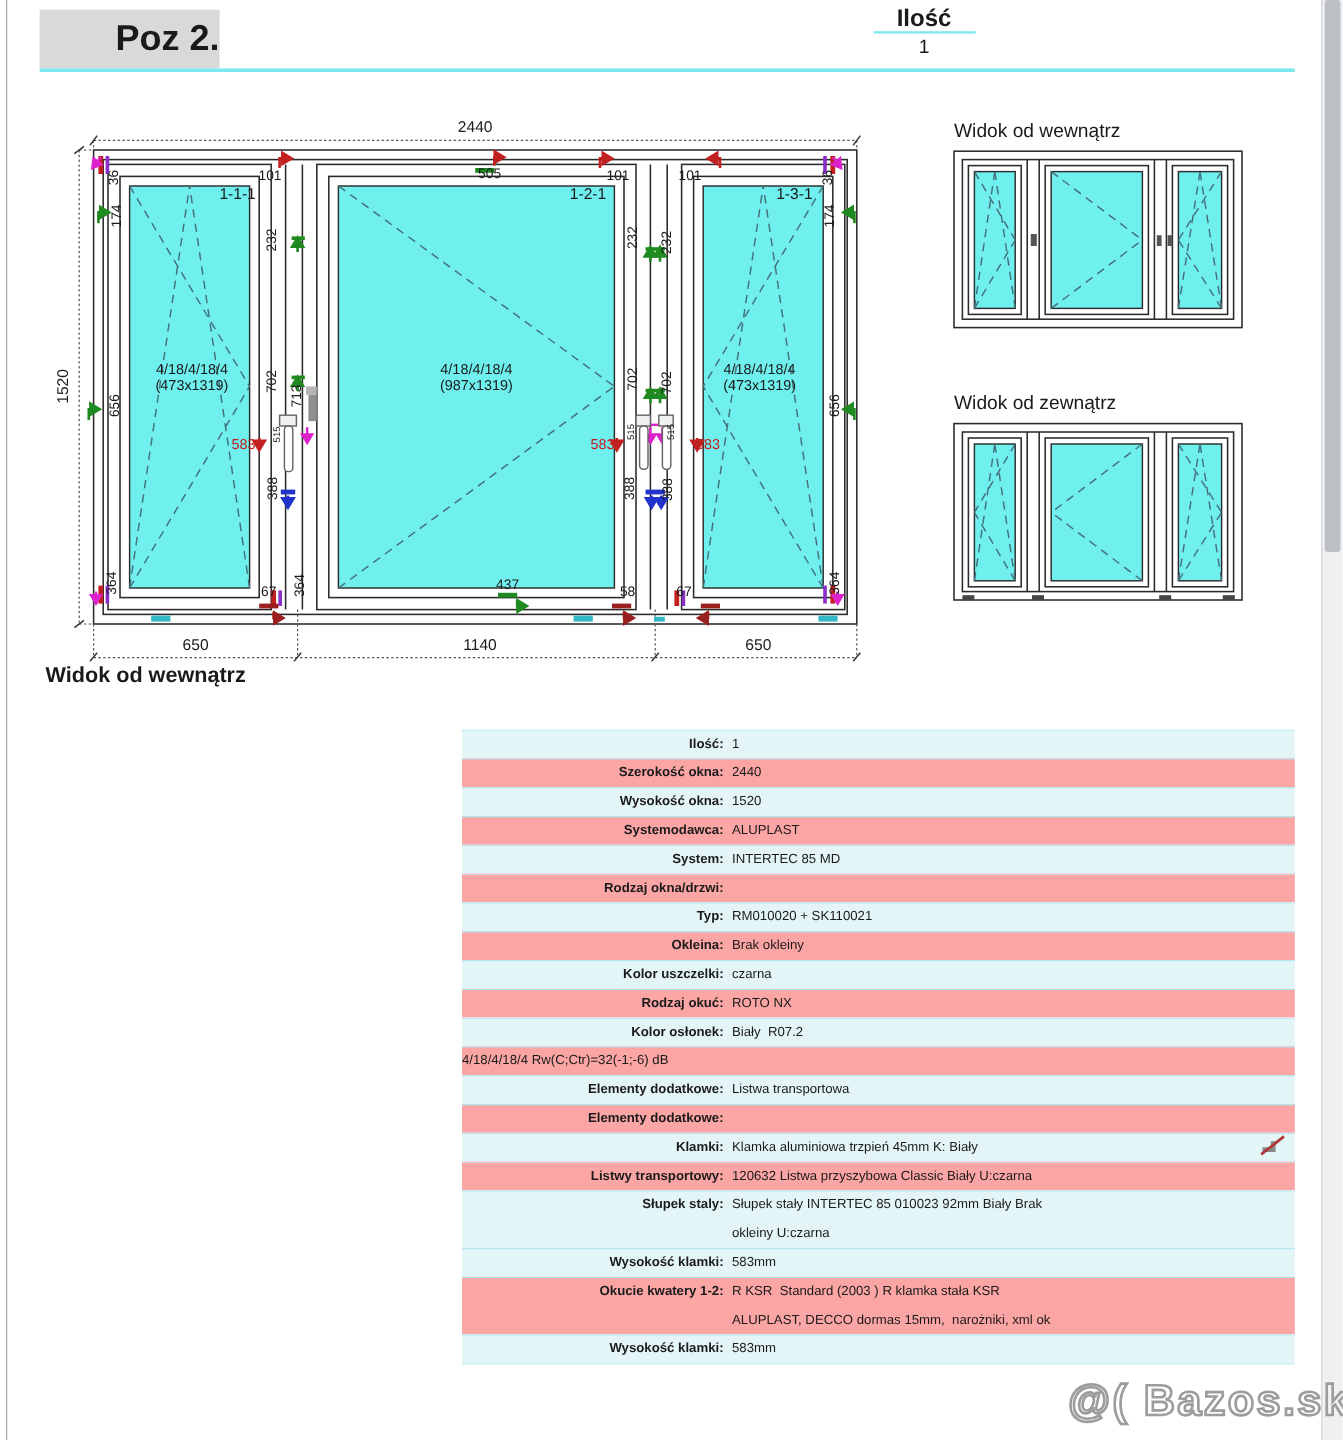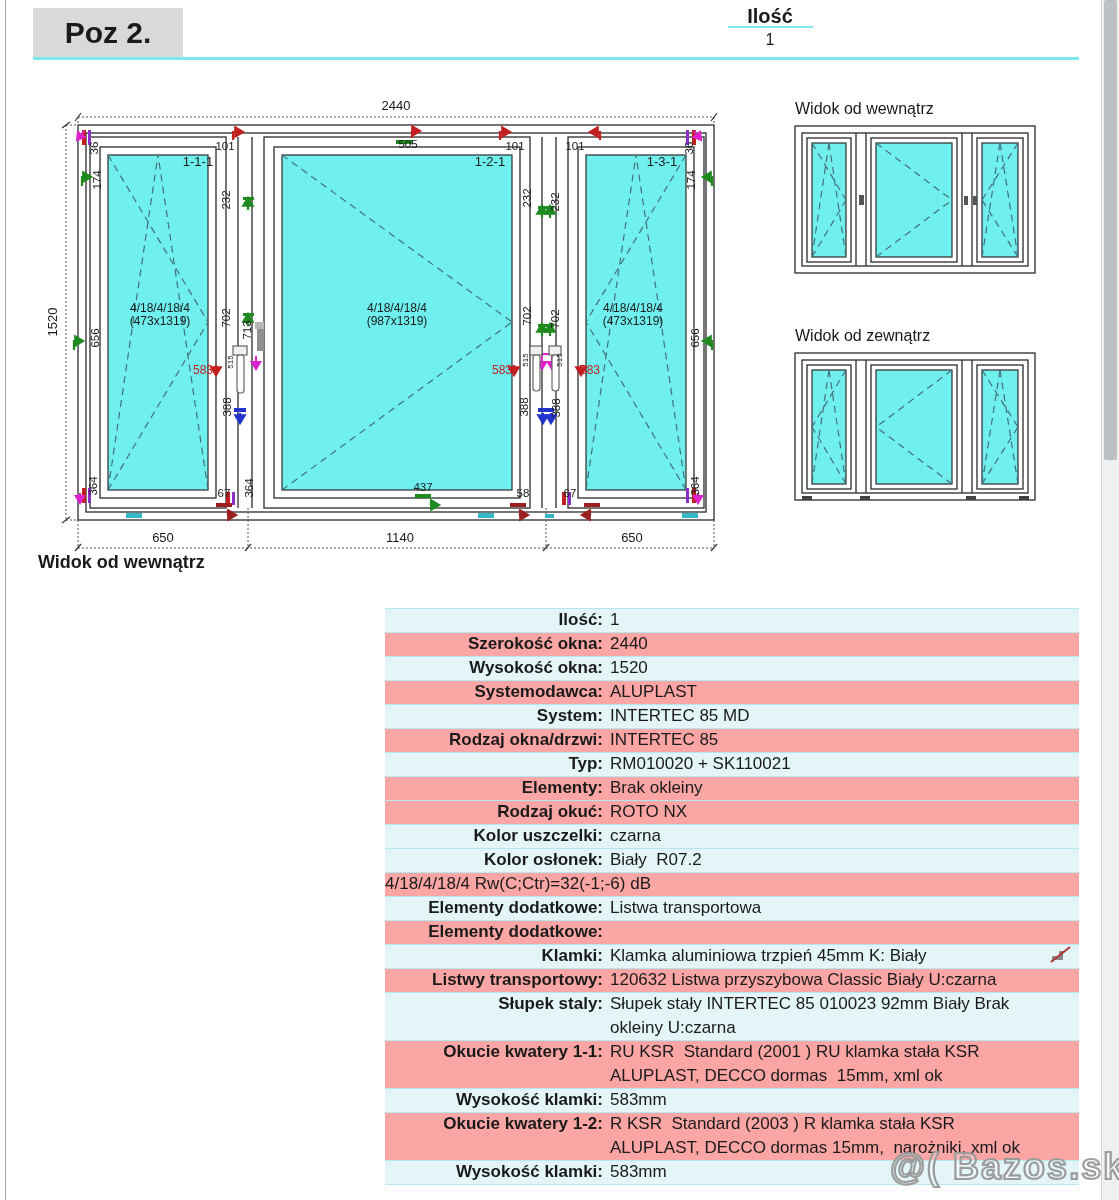--- a/index.html
+++ b/index.html
@@ -1,20 +1,20 @@
 <!DOCTYPE html>
 <html style="--glass: #70efef; --accent: #7de9ef; --row-bg: #e4f5f8; --row-line: #b5e7f0; --gray-box: #d9d9d9; --watermark-gray: #9c9c9c; --dim-red: #c22020; --hw-green: #1f8a1f; --hw-purple: #8b2fc9; --hw-magenta: #dd22cc; --hw-blue: #2233cc; --hw-darkred: #9b1f1f; --hw-teal: #35b8c4;"><head>
 <meta charset="utf-8">
 <style>
   html,body{margin:0;padding:0;}
   body{width:1119px;height:1200px;position:relative;background:#fff;overflow:hidden;
        font-family:"Liberation Sans",sans-serif;color:#1a1a1a;}
   .left-rule{position:absolute;left:5px;top:0;width:1px;height:1200px;background:#a9a9a9;}
   .pos-box{position:absolute;left:33px;top:8px;width:150px;height:49px;background:var(--gray-box);
-           font-size:30px;font-weight:bold;line-height:49px;text-align:center;}
+           font-size:30px;font-weight:bold;line-height:49px;text-align:right;}
   .header-rule{position:absolute;left:33px;top:57px;width:1046px;height:3px;background:var(--accent);}
   .qty-label{position:absolute;left:725px;top:5px;width:90px;text-align:center;font-weight:bold;font-size:20px;}
   .qty-underline{position:absolute;left:728px;top:26px;width:85px;height:2px;background:var(--accent);}
   .qty-value{position:absolute;left:725px;top:31px;width:90px;text-align:center;font-size:16px;}
   svg text{font-family:"Liberation Sans",sans-serif;}
   .frame{fill:none;stroke:#2b2b2b;stroke-width:1.3;}
   .glass{fill:var(--glass);stroke:#2b2b2b;stroke-width:1.2;}
   .sash-dash{fill:none;stroke:#44707a;stroke-width:1.2;stroke-dasharray:7,5;}
   .dimline{fill:none;stroke:#555;stroke-width:1;stroke-dasharray:2,2;}
   .tick{fill:none;stroke:#333;stroke-width:1.2;}
@@ -23,21 +23,21 @@
   .sr{stroke:var(--dim-red);stroke-width:2.2;fill:none;}
   .sg{stroke:var(--hw-green);stroke-width:2.2;fill:none;}
   .sm{stroke:var(--hw-magenta);stroke-width:2;fill:none;}
   .sb{stroke:var(--hw-blue);stroke-width:2.2;fill:none;}
   .sd{stroke:var(--hw-darkred);stroke-width:2.2;fill:none;}
   .handle{fill:#fff;stroke:#666;stroke-width:1.2;}
   .handle-base{fill:#f0f0f0;stroke:#666;stroke-width:1.2;}
   #main-drawing{position:absolute;left:0;top:90px;}
   #side-views{position:absolute;left:780px;top:95px;}
   .main-view-label{position:absolute;left:38px;top:552px;font-size:18px;font-weight:bold;}
-  #spec-table{position:absolute;left:385px;top:608px;width:694px;font-size:17px;
+  #spec-table{position:absolute;left:385px;top:608px;width:694px;font-size:11px;
               border-bottom:1px solid var(--row-line);}
   .spec-row{display:flex;align-items:flex-start;box-shadow:inset 0 1px 0 var(--row-line);
             line-height:24px;position:relative;}
   .spec-row.odd{background:var(--row-bg);}
   .spec-row.even{background:#fca5a5;}
   .spec-label{width:218px;text-align:right;font-weight:bold;padding-right:7px;flex:none;white-space:nowrap;}
   .spec-value{flex:1;white-space:pre-wrap;}
   .row-icon{position:absolute;right:2px;top:0px;width:30px;height:22px;}
   .watermark{position:absolute;left:890px;top:1146px;font-size:36px;font-weight:bold;
              letter-spacing:2px;white-space:nowrap;color:rgba(255,255,255,0.25);
@@ -313,37 +313,36 @@
     <div class="spec-row even">
       <div class="spec-label">Systemodawca:</div>
       <div class="spec-value"><div>ALUPLAST</div></div>
     </div>
     <div class="spec-row odd">
       <div class="spec-label">System:</div>
       <div class="spec-value"><div>INTERTEC 85 MD</div></div>
     </div>
     <div class="spec-row even">
       <div class="spec-label">Rodzaj okna/drzwi:</div>
-      <div class="spec-value"><div>INTERTEC 85</div></div>
     </div>
     <div class="spec-row odd">
       <div class="spec-label">Typ:</div>
       <div class="spec-value"><div>RM010020 + SK110021</div></div>
     </div>
     <div class="spec-row even">
-      <div class="spec-label">Elementy:</div>
+      <div class="spec-label">Okleina:</div>
       <div class="spec-value"><div>Brak okleiny</div></div>
+    </div>
+    <div class="spec-row odd">
+      <div class="spec-label">Kolor uszczelki:</div>
+      <div class="spec-value"><div>czarna</div></div>
     </div>
     <div class="spec-row even">
       <div class="spec-label">Rodzaj okuć:</div>
       <div class="spec-value"><div>ROTO NX</div></div>
-    </div>
-    <div class="spec-row odd">
-      <div class="spec-label">Kolor uszczelki:</div>
-      <div class="spec-value"><div>czarna</div></div>
     </div>
     <div class="spec-row odd">
       <div class="spec-label">Kolor osłonek:</div>
       <div class="spec-value"><div>Biały  R07.2</div></div>
     </div>
     <div class="spec-row even">
       <div class="spec-value"><div>4/18/4/18/4 Rw(C;Ctr)=32(-1;-6) dB</div></div>
     </div>
     <div class="spec-row odd">
       <div class="spec-label">Elementy dodatkowe:</div>
@@ -361,24 +360,20 @@
       </svg>
     </div>
     <div class="spec-row even">
       <div class="spec-label">Listwy transportowy:</div>
       <div class="spec-value"><div>120632 Listwa przyszybowa Classic Biały U:czarna</div></div>
     </div>
     <div class="spec-row odd">
       <div class="spec-label">Słupek staly:</div>
       <div class="spec-value"><div>Słupek stały INTERTEC 85 010023 92mm Biały Brak</div><div>okleiny U:czarna</div></div>
     </div>
-    <div class="spec-row even">
-      <div class="spec-label">Okucie kwatery 1-1:</div>
-      <div class="spec-value"><div>RU KSR  Standard (2001 ) RU klamka stała KSR</div><div>ALUPLAST, DECCO dormas  15mm, xml ok</div></div>
-    </div>
     <div class="spec-row odd">
       <div class="spec-label">Wysokość klamki:</div>
       <div class="spec-value"><div>583mm</div></div>
     </div>
     <div class="spec-row even">
       <div class="spec-label">Okucie kwatery 1-2:</div>
       <div class="spec-value"><div>R KSR  Standard (2003 ) R klamka stała KSR</div><div>ALUPLAST, DECCO dormas 15mm,  narożniki, xml ok</div></div>
     </div>
     <div class="spec-row odd">
       <div class="spec-label">Wysokość klamki:</div>

